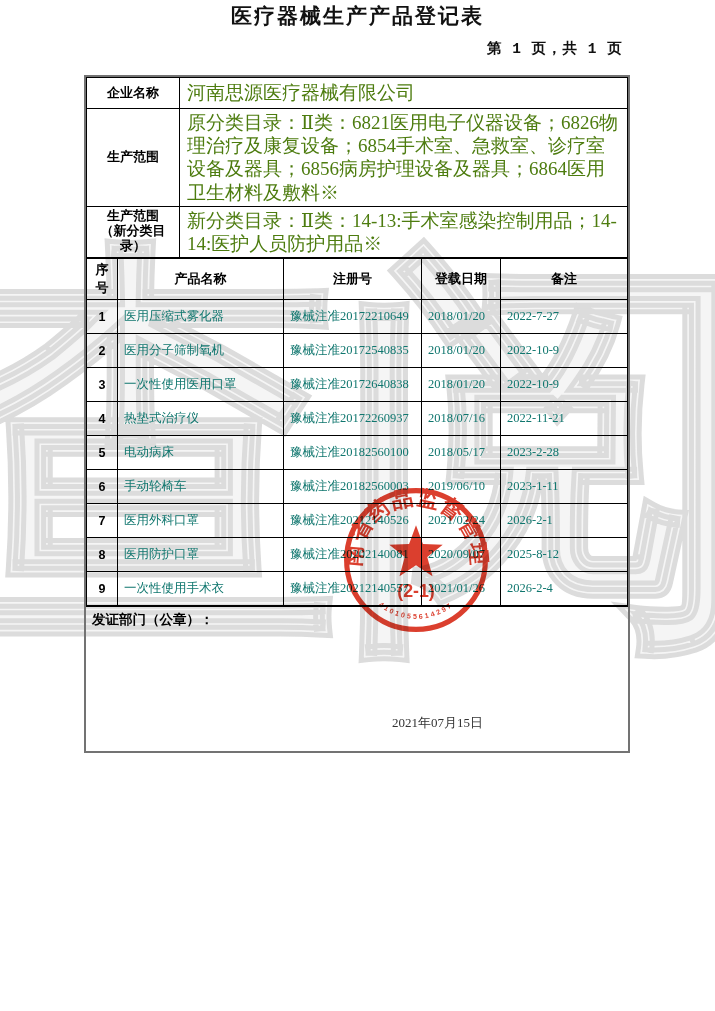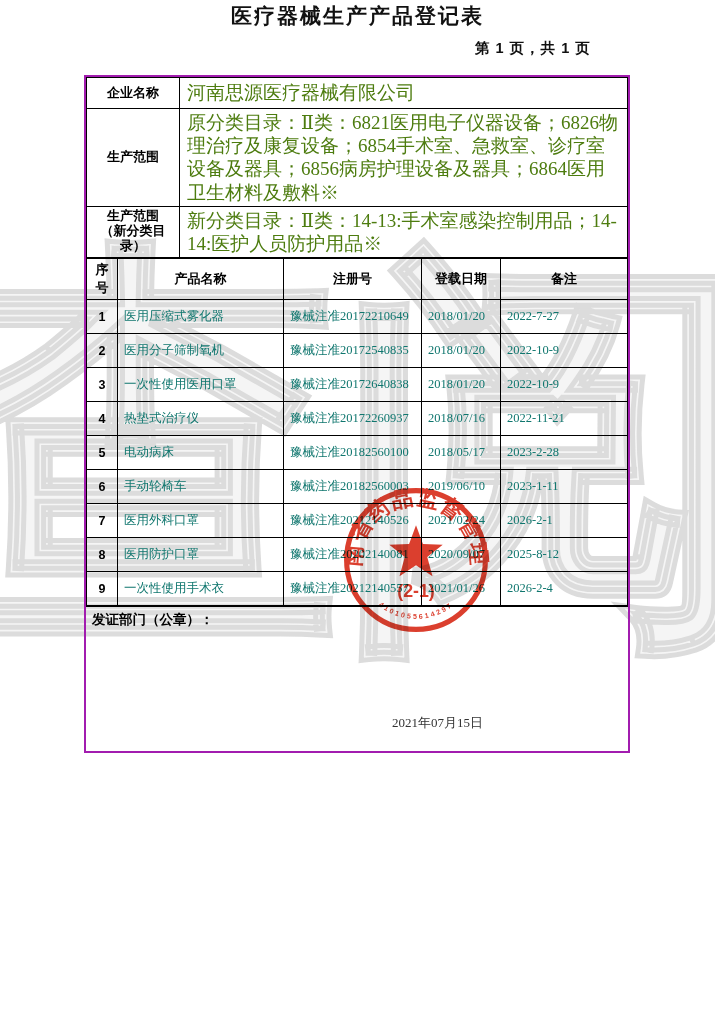--- a/index.html
+++ b/index.html
@@ -27,28 +27,28 @@
     pointer-events:none;
   }
   .title{
     position:absolute;top:2px;left:0;width:715px;
     margin:0;text-align:center;
     font-size:21px;font-weight:bold;letter-spacing:2px;
     color:#111;z-index:1;
     font-family:"Liberation Sans","DejaVu Sans",sans-serif;
   }
   .page-indicator{
-    position:absolute;top:39px;left:475px;
+    position:absolute;top:39px;left:487px;
     font-size:14.5px;font-weight:bold;color:#111;z-index:1;
-    font-family:Liberation Sans, sans-serif;
+    font-family:Liberation Mono, monospace;
     letter-spacing:1px;
   }
   .form{
     position:absolute;left:84px;top:75px;width:546px;height:678px;
-    border:2px solid #a21caf;box-sizing:border-box;
+    border:2px solid #737373;box-sizing:border-box;
     background:transparent;z-index:1;
   }
   table{border-collapse:collapse;width:100%;table-layout:fixed;background:transparent;}
   td,th{border:1px solid #000;padding:2px 6px;background:transparent;box-sizing:border-box;overflow:hidden;}
   .info-table th{
     width:93px;text-align:center;vertical-align:middle;
     font-size:13px;font-weight:bold;color:#000;
     font-family:"Liberation Sans","DejaVu Sans",sans-serif;
     white-space:pre-line;line-height:1.15;
   }

